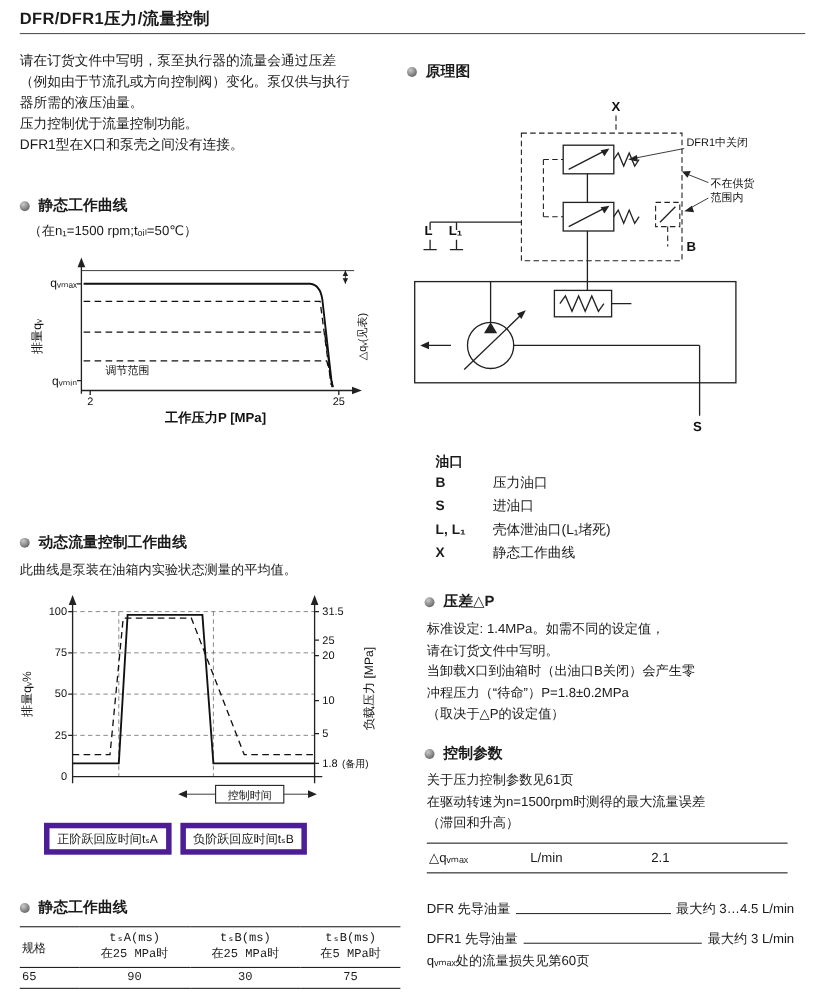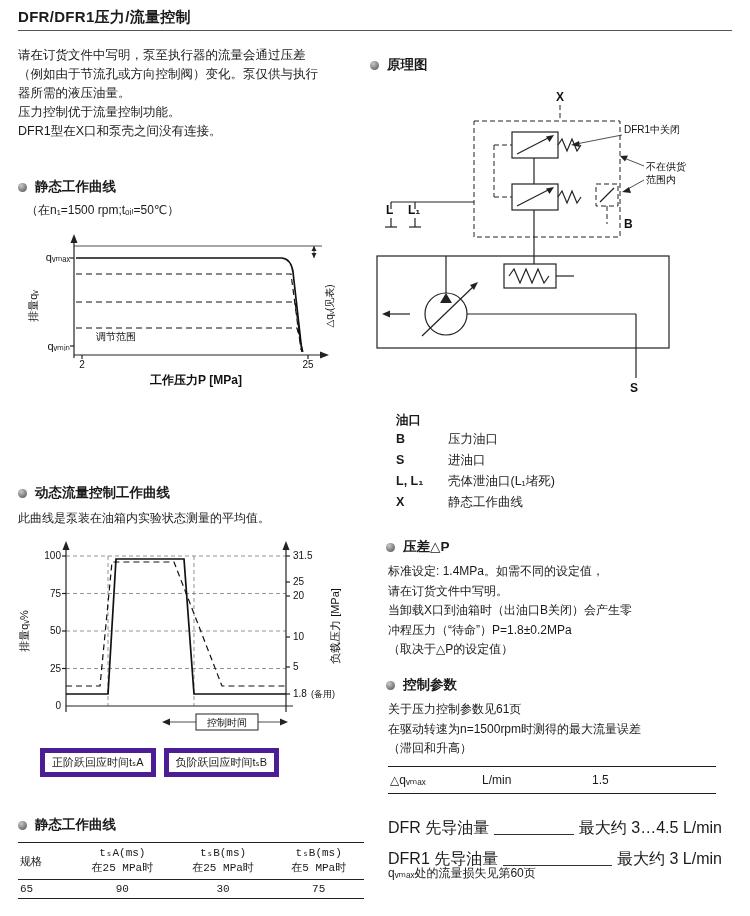--- a/index.html
+++ b/index.html
@@ -20,21 +20,21 @@
   .step-table thead tr{border-top:1.6px solid #222;border-bottom:1px solid #222;}
   .step-table tbody tr{border-bottom:1.6px solid #222;}
   .spec-col{text-align:left !important;width:50px;padding-left:2px !important;}
   .thl1,.thl2{display:block;line-height:15px;}
   .port-heading{font-size:12.5px;font-weight:bold;}
   .port-row{display:flex;font-size:12.5px;line-height:21px;}
   .port-code{width:52px;font-weight:bold;flex:none;}
   .param-table{display:flex;align-items:center;width:324px;border-top:1.5px solid #222;border-bottom:1.5px solid #222;padding:6px 2px;font-size:12px;}
   .pt-name{width:92px;}
   .pt-unit{width:110px;}
-  .pilot-row{display:flex;align-items:flex-end;width:334px;font-size:16px;margin-bottom:10px;}
+  .pilot-row{display:flex;align-items:flex-end;width:334px;font-size:12px;margin-bottom:10px;}
   .pilot-leader{flex:1;border-bottom:1px solid #333;margin:0 5px 4px;}
   svg text{fill:#111;}
   .t9{font-size:9px;}.t10{font-size:10px;}.t11{font-size:11px;}.t12{font-size:12px;}
   .b{font-weight:bold;}
   .ax{stroke:#222;stroke-width:1.2;fill:none;}
   .thin{stroke:#222;stroke-width:0.8;fill:none;}
   .dash{stroke:#222;stroke-width:1;stroke-dasharray:5 3;fill:none;}
   .grid{stroke:#666;stroke-width:0.7;stroke-dasharray:4 3;fill:none;}
   .curve{stroke:#111;stroke-width:1.7;fill:none;}
   .curve.dashed{stroke-width:1.2;stroke-dasharray:6 4;}
@@ -315,21 +315,21 @@
   </div>
   <div class="abs" style="left:388px;top:700px;width:335px;">
     <div class="small-text">关于压力控制参数见61页</div>
     <div class="small-text">在驱动转速为n=1500rpm时测得的最大流量误差</div>
     <div class="small-text">（滞回和升高）</div>
   </div>
 
   <div class="abs param-table" style="left:388px;top:766px;">
     <span class="pt-name">△qᵥₘₐₓ</span>
     <span class="pt-unit">L/min</span>
-    <span class="pt-value">1.5</span>
+    <span class="pt-value">2.1</span>
   </div>
 
   <div class="abs" style="left:388px;top:818px;">
     <div class="pilot-row">
       <span>DFR 先导油量</span>
       <span class="pilot-leader"></span>
       <span>最大约 3…4.5 L/min</span>
     </div>
     <div class="pilot-row">
       <span>DFR1 先导油量</span>

